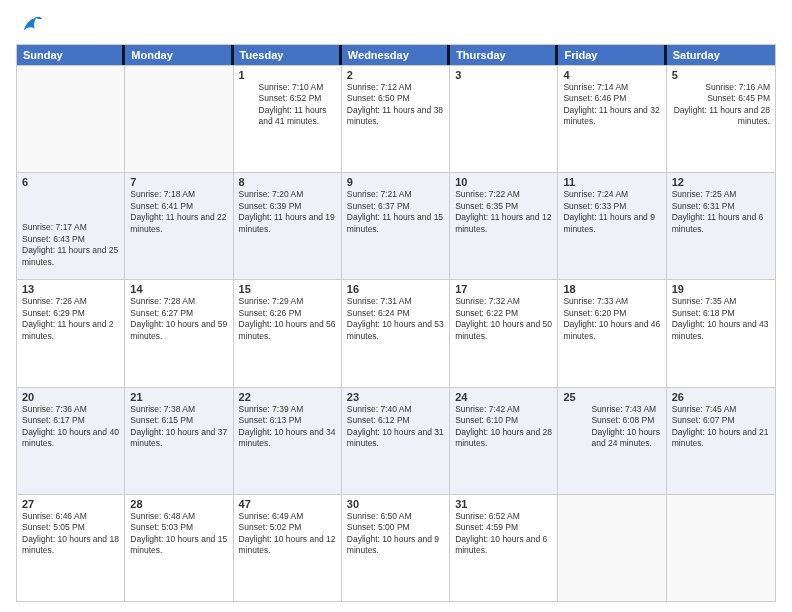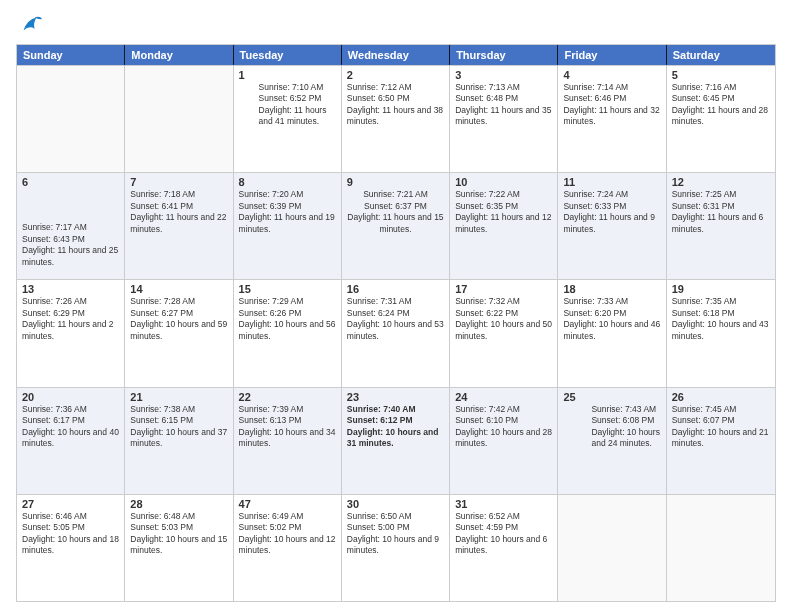--- a/index.html
+++ b/index.html
@@ -63,21 +63,21 @@
       display: grid;
       grid-template-columns: repeat(7, 1fr);
       background: #4472c4;
     }
     .cal-header-cell {
       color: #fff;
       font-weight: bold;
       font-size: 11px;
       text-align: left;
       padding: 4px 6px;
-      border-right: 1px solid #0f172a;
+      border-right: 3px solid #0f172a;
     }
     .cal-header-cell:last-child { border-right: none; }
     .cal-body {
       display: flex;
       flex-direction: column;
       flex: 1;
     }
     .cal-row {
       display: grid;
       grid-template-columns: repeat(7, 1fr);
@@ -151,33 +151,30 @@
 Daylight: 11 hours and 41 minutes.</div>
           </div>
           <div class="cal-cell">
             <span class="day-num">2</span>
             <div class="cell-detail" style="white-space: pre-line;">Sunrise: 7:12 AM
 Sunset: 6:50 PM
 Daylight: 11 hours and 38 minutes.</div>
           </div>
           <div class="cal-cell">
             <span class="day-num">3</span>
-            <div class="cell-detail" style="white-space: pre-line;">Sunrise: 7:13 AM
-Sunset: 6:48 PM
-Daylight: 11 hours and 35 minutes.</div>
           </div>
           <div class="cal-cell">
             <span class="day-num">4</span>
             <div class="cell-detail" style="white-space: pre-line;">Sunrise: 7:14 AM
 Sunset: 6:46 PM
 Daylight: 11 hours and 32 minutes.</div>
           </div>
           <div class="cal-cell">
             <span class="day-num">5</span>
-            <div class="cell-detail" style="white-space: pre-line;">Sunrise: 7:16 AM
+            <div class="cell-detail" style="white-space: pre-line; text-align: right;">Sunrise: 7:16 AM
 Sunset: 6:45 PM
 Daylight: 11 hours and 28 minutes.</div>
           </div>
         </div>
         <div class="cal-row row-alt">
           <div class="cal-cell">
             <span class="day-num">6</span>
             <div class="cell-detail" style="white-space: pre-line; margin-top: 34px;">Sunrise: 7:17 AM
 Sunset: 6:43 PM
 Daylight: 11 hours and 25 minutes.</div>
@@ -189,21 +186,21 @@
 Daylight: 11 hours and 22 minutes.</div>
           </div>
           <div class="cal-cell">
             <span class="day-num">8</span>
             <div class="cell-detail" style="white-space: pre-line;">Sunrise: 7:20 AM
 Sunset: 6:39 PM
 Daylight: 11 hours and 19 minutes.</div>
           </div>
           <div class="cal-cell">
             <span class="day-num">9</span>
-            <div class="cell-detail" style="white-space: pre-line; text-align: center;">Sunrise: 7:21 AM
+            <div class="cell-detail" style="white-space: pre-line;">Sunrise: 7:21 AM
 Sunset: 6:37 PM
 Daylight: 11 hours and 15 minutes.</div>
           </div>
           <div class="cal-cell">
             <span class="day-num">10</span>
             <div class="cell-detail" style="white-space: pre-line;">Sunrise: 7:22 AM
 Sunset: 6:35 PM
 Daylight: 11 hours and 12 minutes.</div>
           </div>
           <div class="cal-cell">
@@ -277,21 +274,21 @@
 Daylight: 10 hours and 37 minutes.</div>
           </div>
           <div class="cal-cell">
             <span class="day-num">22</span>
             <div class="cell-detail" style="white-space: pre-line;">Sunrise: 7:39 AM
 Sunset: 6:13 PM
 Daylight: 10 hours and 34 minutes.</div>
           </div>
           <div class="cal-cell">
             <span class="day-num">23</span>
-            <div class="cell-detail" style="white-space: pre-line; font-weight: bold;">Sunrise: 7:40 AM
+            <div class="cell-detail" style="white-space: pre-line;">Sunrise: 7:40 AM
 Sunset: 6:12 PM
 Daylight: 10 hours and 31 minutes.</div>
           </div>
           <div class="cal-cell">
             <span class="day-num">24</span>
             <div class="cell-detail" style="white-space: pre-line;">Sunrise: 7:42 AM
 Sunset: 6:10 PM
 Daylight: 10 hours and 28 minutes.</div>
           </div>
           <div class="cal-cell">

